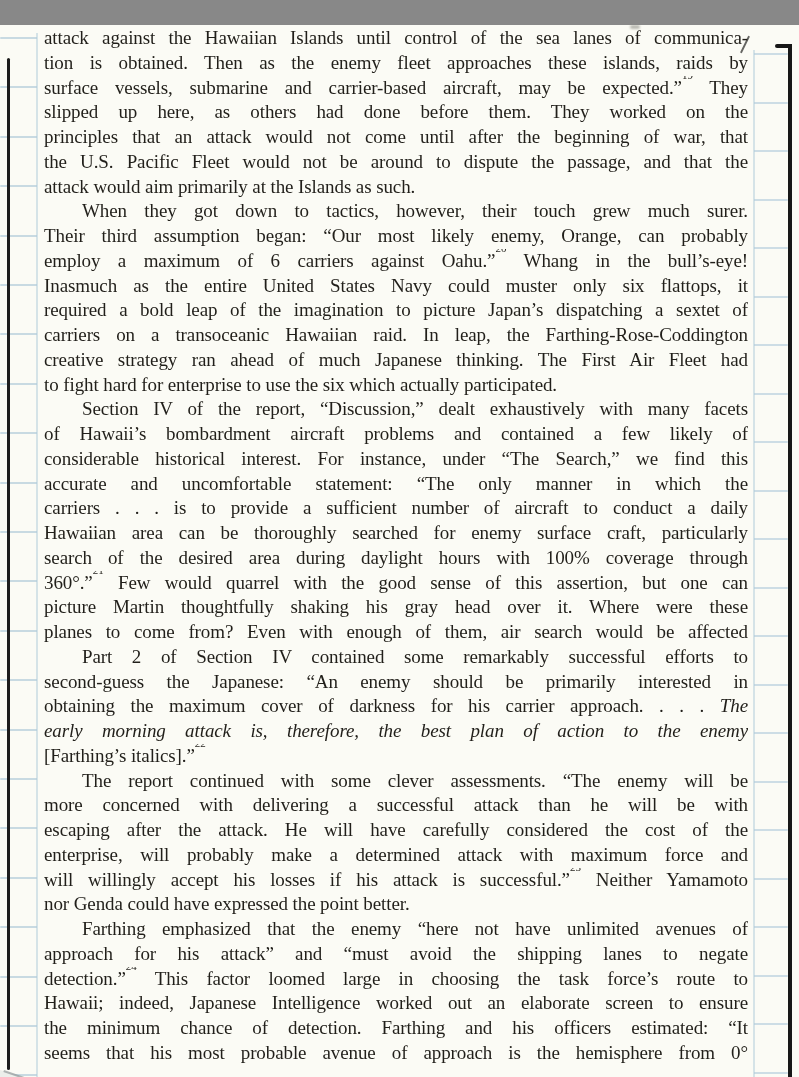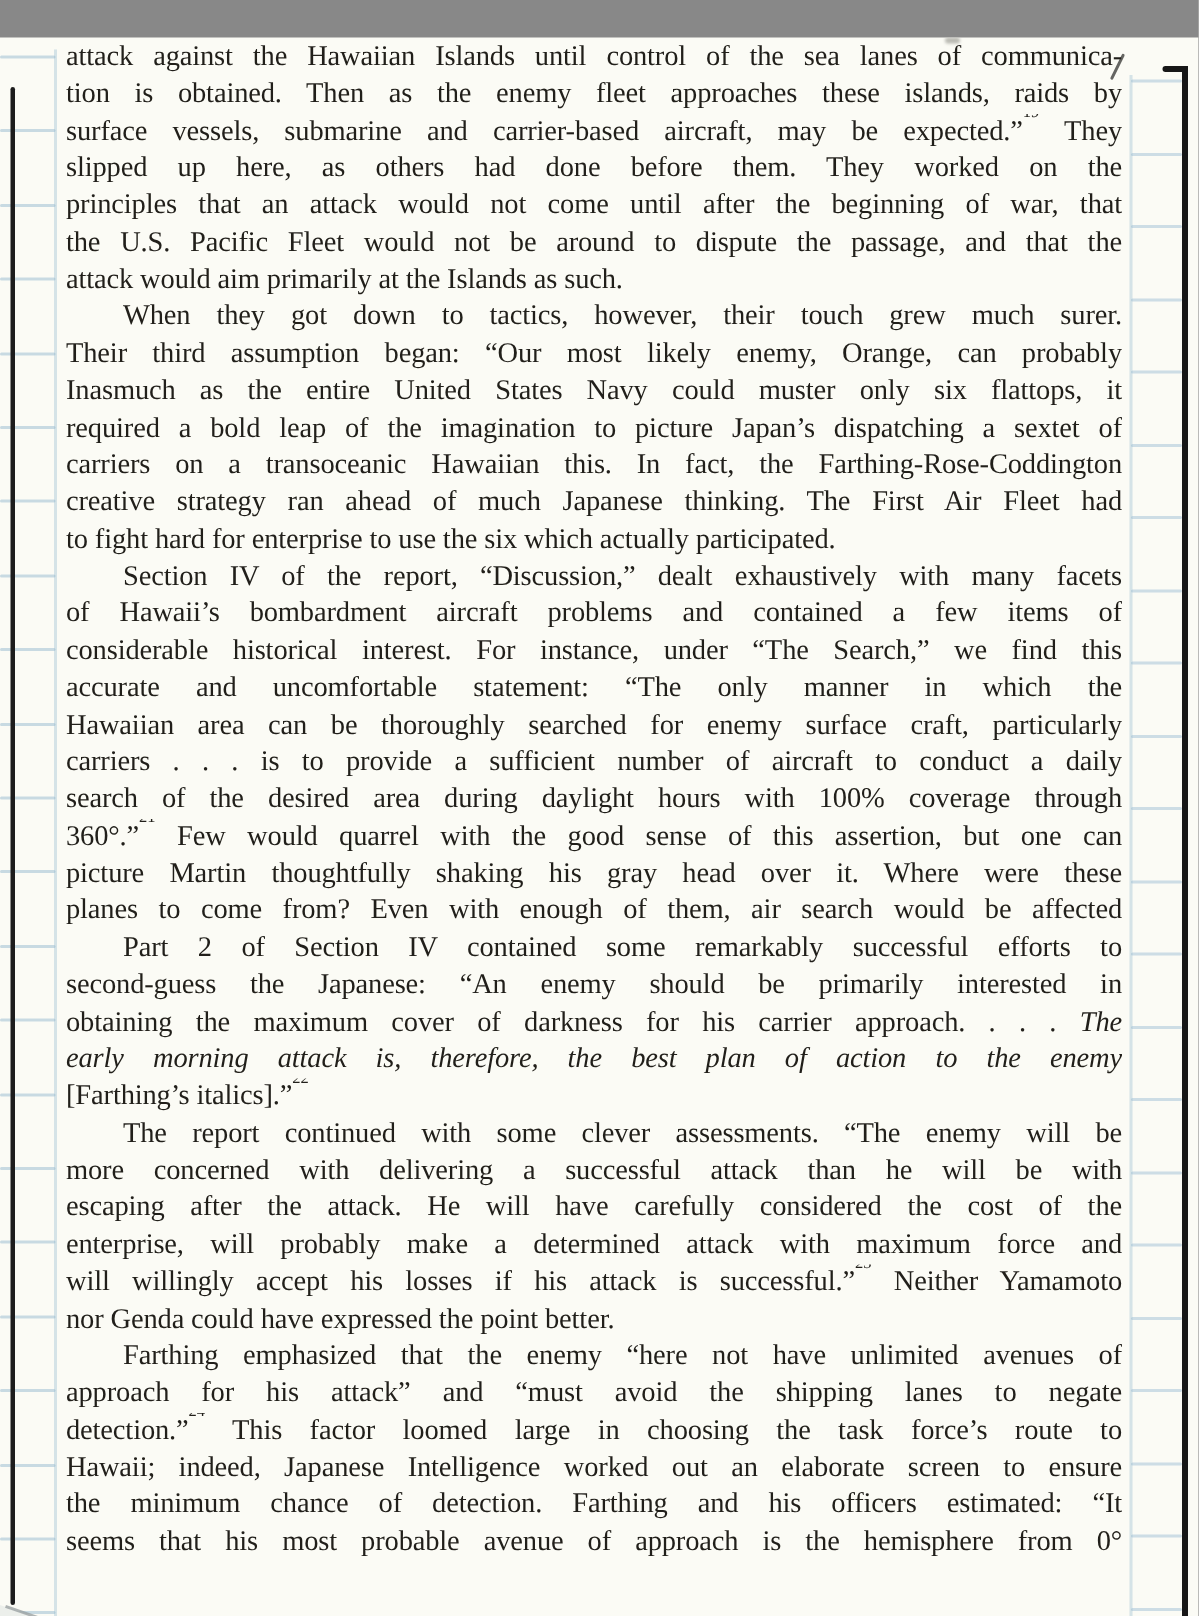--- a/index.html
+++ b/index.html
@@ -109,31 +109,32 @@
   <div class="textblock" id="page-text">
       <div class="line"><span>attack against the Hawaiian Islands until control of the sea lanes of communica-</span></div>
       <div class="line"><span>tion is obtained. Then as the enemy fleet approaches these islands, raids by</span></div>
       <div class="line"><span>surface vessels, submarine and carrier-based aircraft, may be expected.”</span><sup>19</sup><span> They</span></div>
       <div class="line"><span>slipped up here, as others had done before them. They worked on the</span></div>
       <div class="line"><span>principles that an attack would not come until after the beginning of war, that</span></div>
       <div class="line"><span>the U.S. Pacific Fleet would not be around to dispute the passage, and that the</span></div>
       <div class="line pend"><span>attack would aim primarily at the Islands as such.</span></div>
       <div class="line ind"><span>When they got down to tactics, however, their touch grew much surer.</span></div>
       <div class="line"><span>Their third assumption began: “Our most likely enemy, Orange, can probably</span></div>
+      <div class="line"><span>employ a maximum of 6 carriers against Oahu.”</span><sup>20</sup><span> Whang in the bull’s-eye!</span></div>
       <div class="line"><span>Inasmuch as the entire United States Navy could muster only six flattops, it</span></div>
       <div class="line"><span>required a bold leap of the imagination to picture Japan’s dispatching a sextet of</span></div>
-      <div class="line"><span>carriers on a transoceanic Hawaiian this. In fact, the Farthing-Rose-Coddington</span></div>
+      <div class="line"><span>carriers on a transoceanic Hawaiian raid. In leap, the Farthing-Rose-Coddington</span></div>
       <div class="line"><span>creative strategy ran ahead of much Japanese thinking. The First Air Fleet had</span></div>
       <div class="line pend"><span>to fight hard for enterprise to use the six which actually participated.</span></div>
       <div class="line ind"><span>Section IV of the report, “Discussion,” dealt exhaustively with many facets</span></div>
-      <div class="line"><span>of Hawaii’s bombardment aircraft problems and contained a few items of</span></div>
+      <div class="line"><span>of Hawaii’s bombardment aircraft problems and contained a few likely of</span></div>
       <div class="line"><span>considerable historical interest. For instance, under “The Search,” we find this</span></div>
       <div class="line"><span>accurate and uncomfortable statement: “The only manner in which the</span></div>
+      <div class="line"><span>carriers . . . is to provide a sufficient number of aircraft to conduct a daily</span></div>
       <div class="line"><span>Hawaiian area can be thoroughly searched for enemy surface craft, particularly</span></div>
-      <div class="line"><span>carriers . . . is to provide a sufficient number of aircraft to conduct a daily</span></div>
       <div class="line"><span>search of the desired area during daylight hours with 100% coverage through</span></div>
       <div class="line"><span>360°.”</span><sup>21</sup><span> Few would quarrel with the good sense of this assertion, but one can</span></div>
       <div class="line"><span>picture Martin thoughtfully shaking his gray head over it. Where were these</span></div>
       <div class="line"><span>planes to come from? Even with enough of them, air search would be affected</span></div>
       <div class="line ind"><span>Part 2 of Section IV contained some remarkably successful efforts to</span></div>
       <div class="line"><span>second-guess the Japanese: “An enemy should be primarily interested in</span></div>
       <div class="line"><span>obtaining the maximum cover of darkness for his carrier approach. . . . </span><i>The</i></div>
       <div class="line"><i>early morning attack is, therefore, the best plan of action to the enemy</i></div>
       <div class="line pend"><span>[Farthing’s italics].”</span><sup>22</sup></div>
       <div class="line ind"><span>The report continued with some clever assessments. “The enemy will be</span></div>

